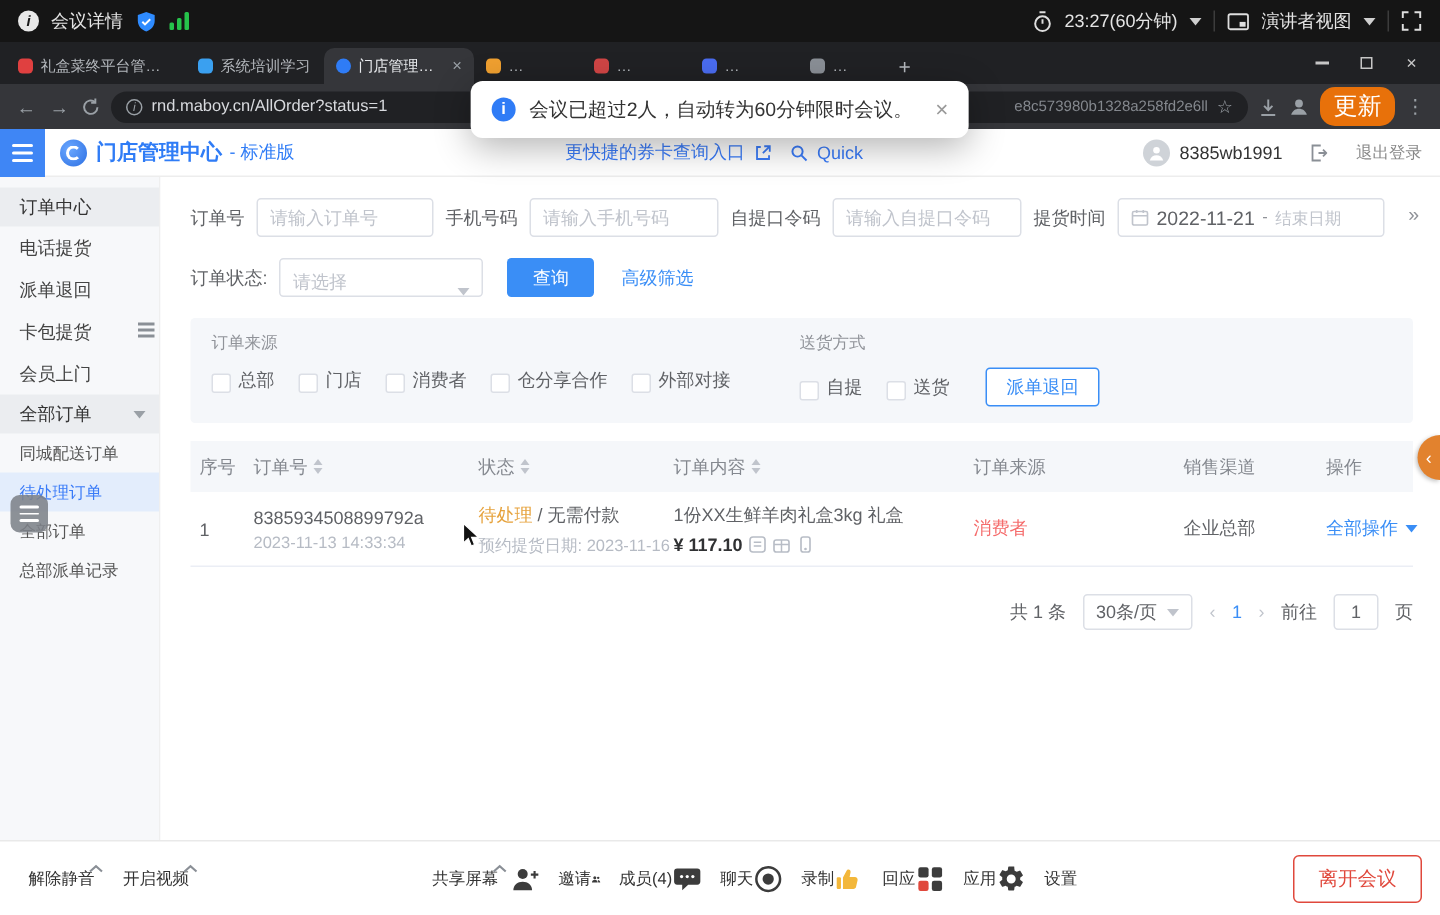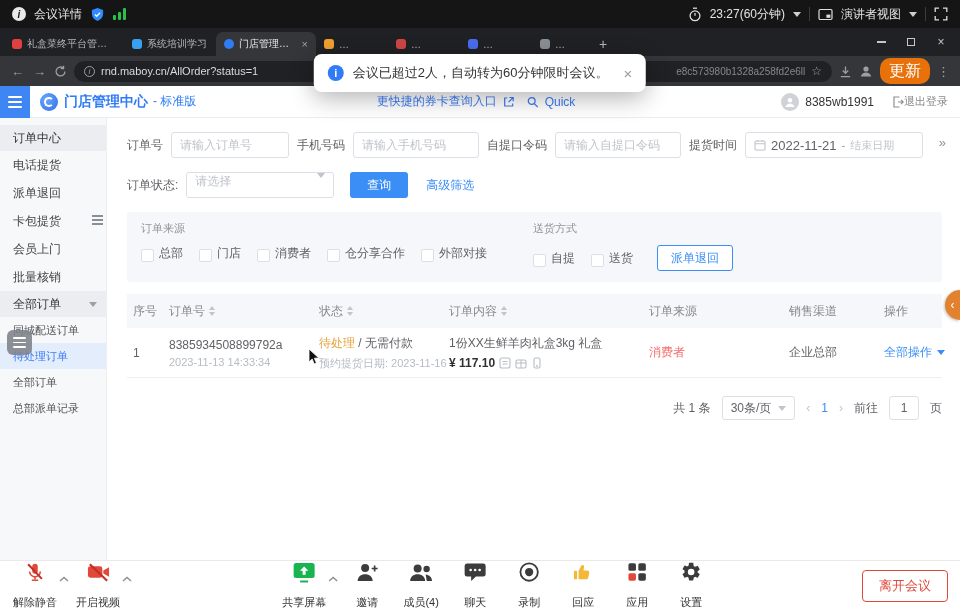--- a/index.html
+++ b/index.html
@@ -52,21 +52,21 @@
   .appbar{position:absolute;top:86px;left:0;right:0;height:32px;background:#fff;border-bottom:1px solid #ededed;display:flex;align-items:center;z-index:8}
   .burger{width:30px;height:32px;background:#3f86f5;display:flex;flex-direction:column;align-items:center;justify-content:center;gap:3px;flex:0 0 auto}
   .burger i{display:block;width:14px;height:2px;background:#fff;border-radius:1px}
   .logo{width:18px;height:18px;border-radius:50%;background:radial-gradient(circle at 35% 35%,#6aa7ff,#2c6fe2);margin:0 6px 0 10px;position:relative;flex:0 0 auto}
   .logo::after{content:"";position:absolute;inset:4px;border:2px solid #fff;border-radius:50%;border-right-color:transparent}
   .app-title{color:#2f7cf6;font-weight:bold;font-size:14px;white-space:nowrap}
   .app-sub{color:#2f7cf6;font-size:12px;margin-left:5px;white-space:nowrap}
   .quick{position:absolute;left:50%;transform:translateX(-52%);display:flex;align-items:center;gap:6px;font-size:12px;color:#3a7bf8;white-space:nowrap}
   .user{margin-left:auto;display:flex;align-items:center;gap:6px;padding-right:12px;font-size:12px;color:#333}
   .avatar{width:18px;height:18px;border-radius:50%;background:#cfd3d8;display:flex;align-items:center;justify-content:center;flex:0 0 auto}
-  .logout{color:#888;font-size:11px;display:flex;align-items:center;gap:0;margin-left:12px;white-space:nowrap}
+  .logout{color:#888;font-size:11px;display:flex;align-items:center;gap:19px;margin-left:12px;white-space:nowrap}
 
   
   .sidebar{position:absolute;top:118px;left:0;width:107px;bottom:50px;background:#f7f8fa;border-right:1px solid #efefef;font-size:12px;color:#444;padding-top:7px;z-index:6}
   .sb-sec{height:26px;display:flex;align-items:center;padding-left:13px;background:#ebedf0;color:#333}
   .sb-item{height:28px;display:flex;align-items:center;padding-left:13px;white-space:nowrap}
   .sb-group{height:26px;display:flex;align-items:center;justify-content:space-between;padding:0 9px 0 13px;background:#ebedf0;color:#333}
   .caret-dn-g{width:0;height:0;border-left:4px solid transparent;border-right:4px solid transparent;border-top:5px solid #9aa0a6}
   .sb-sub{height:26px;display:flex;align-items:center;padding-left:13px;font-size:11px;color:#555;white-space:nowrap}
   .sb-sub.active{background:#e3edfc;color:#3a7bf8}
   .sb-handle{position:absolute;left:89px;top:212px;width:16px;height:16px;display:flex;flex-direction:column;justify-content:center;gap:2.5px;z-index:7}
@@ -79,21 +79,21 @@
   .frow{display:flex;align-items:center;gap:8px;margin-bottom:14px;position:relative}
   .flabel{flex:0 0 auto;color:#606266;white-space:nowrap}
   .tinput{height:26px;border:1px solid #dcdfe6;border-radius:3px;background:#fff;display:flex;align-items:center;padding:0 8px;gap:5px}
   .tinput input{border:none;outline:none;width:100%;font-size:12px;color:#606266;background:transparent;font-family:inherit}
   .tinput input::placeholder{color:#c0c4cc}
   .w120{width:118px}.w126{width:126px}.wdate{width:178px}
   .datetxt{color:#606266;font-size:13px;white-space:nowrap}
   .dateph{color:#c0c4cc;font-size:11px;white-space:nowrap}
   .datesep{color:#909399;font-size:11px}
   .collapse2{position:absolute;right:-4px;top:3px;color:#909399;font-size:13px}
-  .selectbox{width:148px;height:26px;border:1px solid #dcdfe6;border-radius:3px;background:#fff;display:flex;align-items:flex-start;justify-content:space-between;padding:0 8px}
+  .selectbox{width:136px;height:26px;border:1px solid #dcdfe6;border-radius:3px;background:#fff;display:flex;align-items:flex-end;justify-content:space-between;padding:0 8px}
   .ph{color:#c0c4cc}
   .caret-dn-l{width:0;height:0;border-left:4px solid transparent;border-right:4px solid transparent;border-top:5px solid #c0c4cc}
   .btn-primary{height:26px;padding:0 17px;background:#3a8ef6;color:#fff;border:none;border-radius:3px;display:flex;align-items:center;font-size:12px;margin-left:8px}
   .link{color:#3a8ef6;margin-left:10px;white-space:nowrap}
 
   .panel{background:#f5f7fa;border-radius:3px;padding:9px 14px 11px;display:flex;gap:46px;margin-bottom:12px}
   .plabel{font-size:11px;color:#909399;margin-bottom:9px}
   .popts{display:flex;align-items:center;gap:16px}
   .cb{display:flex;align-items:flex-end;gap:5px;color:#606266;font-size:12px;white-space:nowrap}
   .cbbox{width:13px;height:13px;border:1px solid #dcdfe6;border-radius:2px;background:#fff;flex:0 0 auto}
@@ -121,21 +121,21 @@
   .pinput{width:30px;height:24px;border:1px solid #dcdfe6;border-radius:3px;display:flex;align-items:center;justify-content:center}
   .pinput input{border:none;outline:none;width:100%;text-align:center;font-size:12px;color:#606266;background:transparent;font-family:inherit}
 
   .drawer{position:absolute;right:0;top:172px;width:15px;height:30px;background:#e2822e;border-radius:15px 0 0 15px;display:flex;align-items:center;justify-content:center;color:#fff;font-size:12px;box-shadow:-1px 1px 3px rgba(0,0,0,.25);z-index:9}
   .cursor{position:absolute;left:308px;top:348px;z-index:70}
 
   
   .mbot{position:absolute;bottom:0;left:0;right:0;height:50px;background:#fff;border-top:1px solid #e9e9e9;display:flex;align-items:center;z-index:40}
   .left-grp{display:flex;align-items:center;padding-left:8px}
   .center-grp{position:absolute;left:50%;transform:translateX(-46%);display:flex;align-items:center}
-  .ctl{display:flex;flex-direction:column;align-items:center;justify-content:flex-end;gap:12px;width:54px}
+  .ctl{display:flex;align-items:center;justify-content:center;gap:12px;width:54px}
   .ctl .lbl{font-size:11px;color:#333;white-space:nowrap}
   .caret-up-btn{width:12px;display:flex;align-items:center;justify-content:center;margin:0 1px 14px -4px}
   .leave{position:absolute;right:12px;top:50%;transform:translateY(-50%);border:1px solid #e0483c;color:#e0483c;background:#fff;border-radius:4px;font-size:13px;padding:6px 16px;white-space:nowrap}
 </style>
 </head>
 <body>
 
 <div class="screen">
 
   <header class="mtop">
@@ -286,21 +286,20 @@
       </span>
     </div>
   </div>
 
   <nav class="sidebar">
     <div class="sb-sec">订单中心</div>
     <div class="sb-item">电话提货</div>
     <div class="sb-item">派单退回</div>
     <div class="sb-item">卡包提货</div>
     <div class="sb-item">会员上门</div>
-    <div class="sb-item">批量核销</div>
     <div class="sb-group">
       <span>全部订单</span>
       <span class="caret-dn-g"></span>
     </div>
     <div class="sb-sub">同城配送订单</div>
     <div class="sb-sub active">待处理订单</div>
     <div class="sb-sub">全部订单</div>
     <div class="sb-sub">总部派单记录</div>
   </nav>
   <div class="sb-handle">

